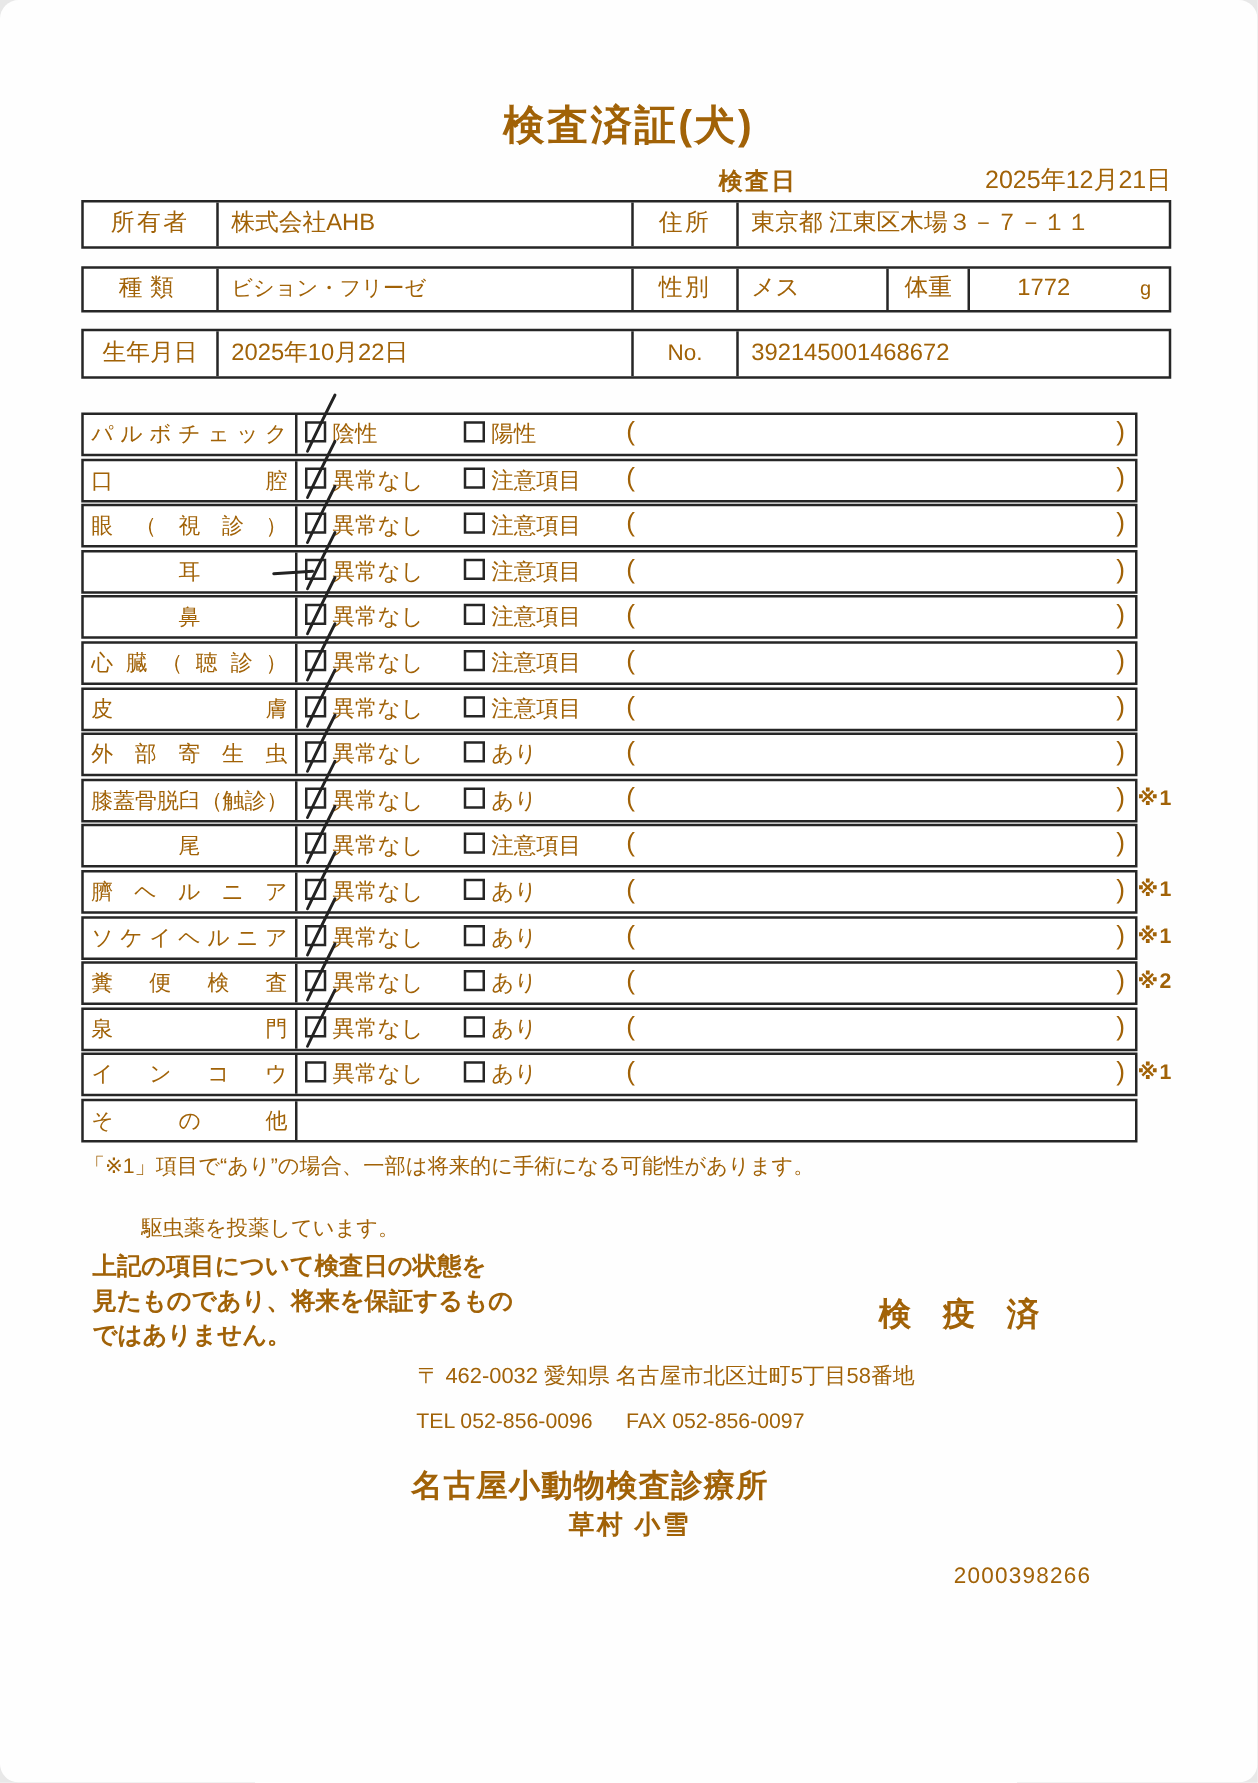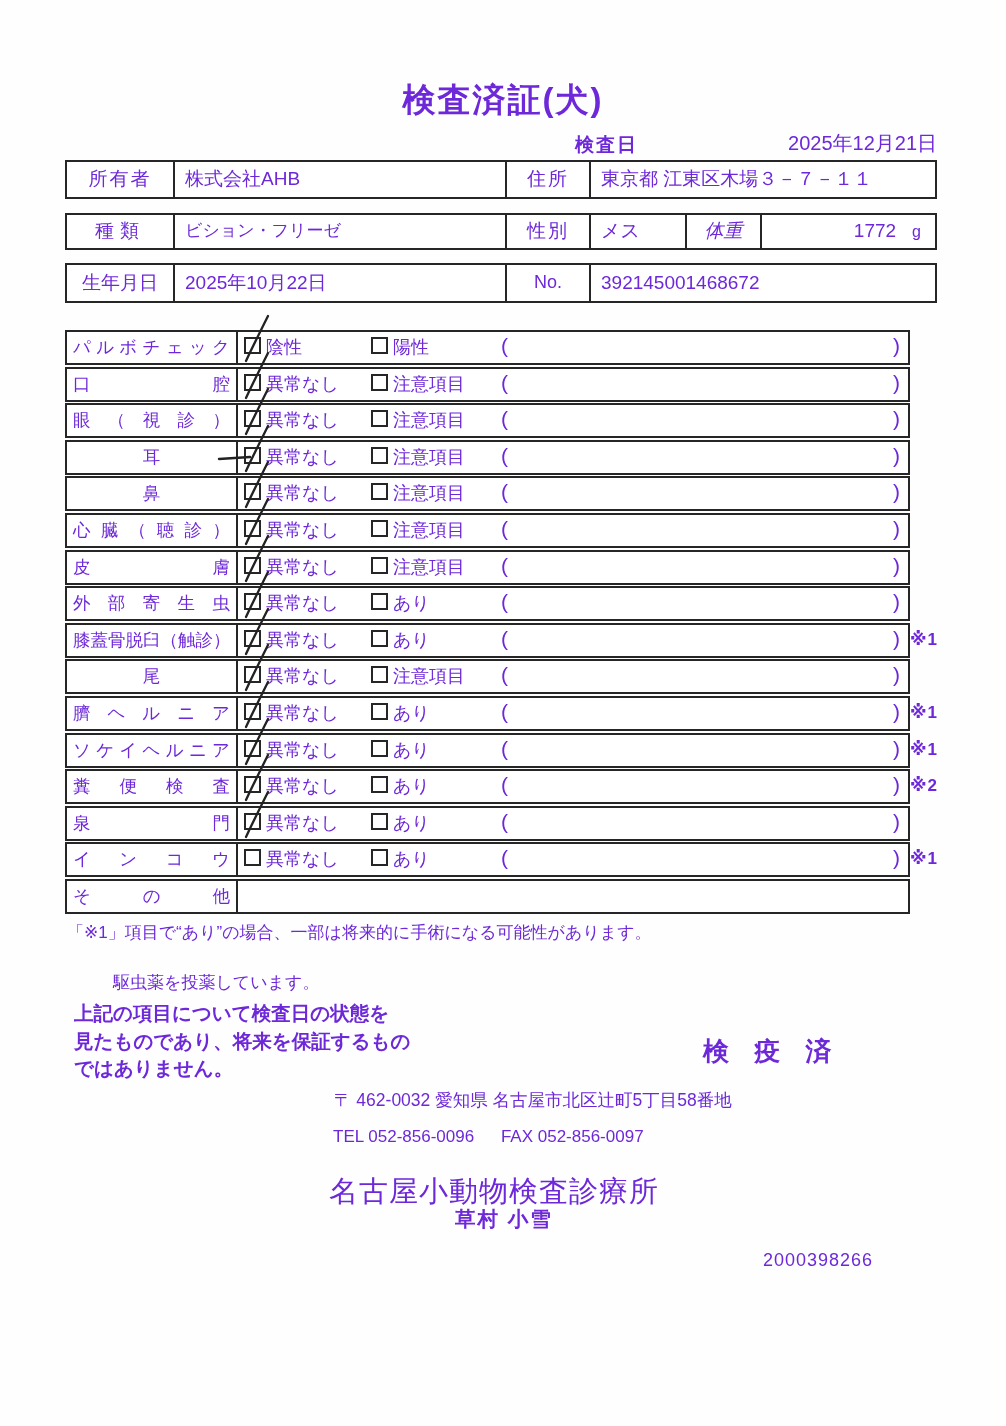--- a/index.html
+++ b/index.html
@@ -1,20 +1,21 @@
 <!DOCTYPE html>
 <html><head>
 <meta charset="utf-8">
 <style>
   html,body{margin:0;padding:0;background:#e8e8e8;}
   .page{
     position:relative;width:1006px;height:1426px;margin:0 auto;
-    background:#fefefe;color:#6d28d9;
+    background:#fefefe;color:#a16207;
     font-family:"Liberation Sans","DejaVu Sans",sans-serif;
     overflow:hidden;
+    border-radius:15px;
   }
   .abs{position:absolute;}
 
   
   .title{left:0;top:78px;width:1006px;text-align:center;font-size:33px;font-weight:600;letter-spacing:2px;}
   .insp-date-label{left:575px;top:132px;font-size:19px;font-weight:600;letter-spacing:2px;}
   .insp-date{right:69px;top:130px;font-size:20px;font-weight:500;}
 
   
   .hrow{display:flex;border:2px solid #262626;background:#fff;box-sizing:border-box;}
@@ -22,23 +23,23 @@
   .hcell.lab{justify-content:center;font-size:19px;}
   .hcell.val{padding-left:10px;font-size:19px;}
   .hdiv{border-left:2px solid #262626;}
   .t1{left:65px;top:160px;width:872px;height:39px;}
   .t2a{left:65px;top:213px;width:872px;height:37px;}
   .t2b{left:65px;top:263px;width:872px;height:40px;}
   .w-lab1{width:106px;}
   .w-val1{width:332px;}
   .w-lab2{width:84px;}
   .w-val2{flex:1;}
-  .w-sex{width:96px;}
-  .w-wlab{width:75px;font-style:italic;}
-  .weight-val{flex:1;justify-content:flex-end;padding-right:14px;font-size:19px;}
+  .w-sex{width:120px;}
+  .w-wlab{width:65px;}
+  .weight-val{flex:1;justify-content:flex-end;padding-right:14px;font-size:19px;gap:40px;}
   .weight-val .unit{font-size:16px;margin-left:16px;}
   .ls2{letter-spacing:2px;}
   .ls6{letter-spacing:6px;}
 
   .intro{left:66px;top:297px;font-size:17.5px;font-weight:600;}
 
   
   .mtable{left:65px;top:330px;width:845px;}
   .t-row{position:relative;display:flex;height:31px;border:2px solid #262626;background:#fff;margin-bottom:1.6px;box-sizing:content-box;}
   .t-label{width:171px;min-width:171px;border-right:2px solid #262626;box-sizing:border-box;
@@ -63,21 +64,21 @@
   .note2{left:67px;top:947px;}
   .note3{left:113px;top:971px;}
 
   .disclaimer{left:74px;top:1000px;font-size:19.5px;font-weight:600;line-height:27.5px;white-space:pre-line;}
   .stamp{left:703px;top:1034px;font-size:26px;font-weight:600;letter-spacing:9px;}
 
   .postal-line{left:334px;top:1088px;font-size:17.5px;font-weight:500;white-space:nowrap;}
   .postal-line .addr{}
   .tel-line{left:333px;top:1127px;font-size:17px;font-weight:500;white-space:nowrap;}
   .tel-line .fax{margin-left:22px;}
-  .clinic-name{left:329px;top:1172px;font-size:29px;font-weight:400;letter-spacing:1px;}
+  .clinic-name{left:329px;top:1172px;font-size:25px;font-weight:700;letter-spacing:1px;}
   .vet-name{left:455px;top:1205px;font-size:20.5px;font-weight:600;letter-spacing:2px;}
   .serial{left:763px;top:1250px;font-size:18px;font-weight:500;letter-spacing:1px;}
 </style>
 </head>
 <body>
 
 <div class="page">
 
   <div class="abs title">検査済証(犬)</div>
 

